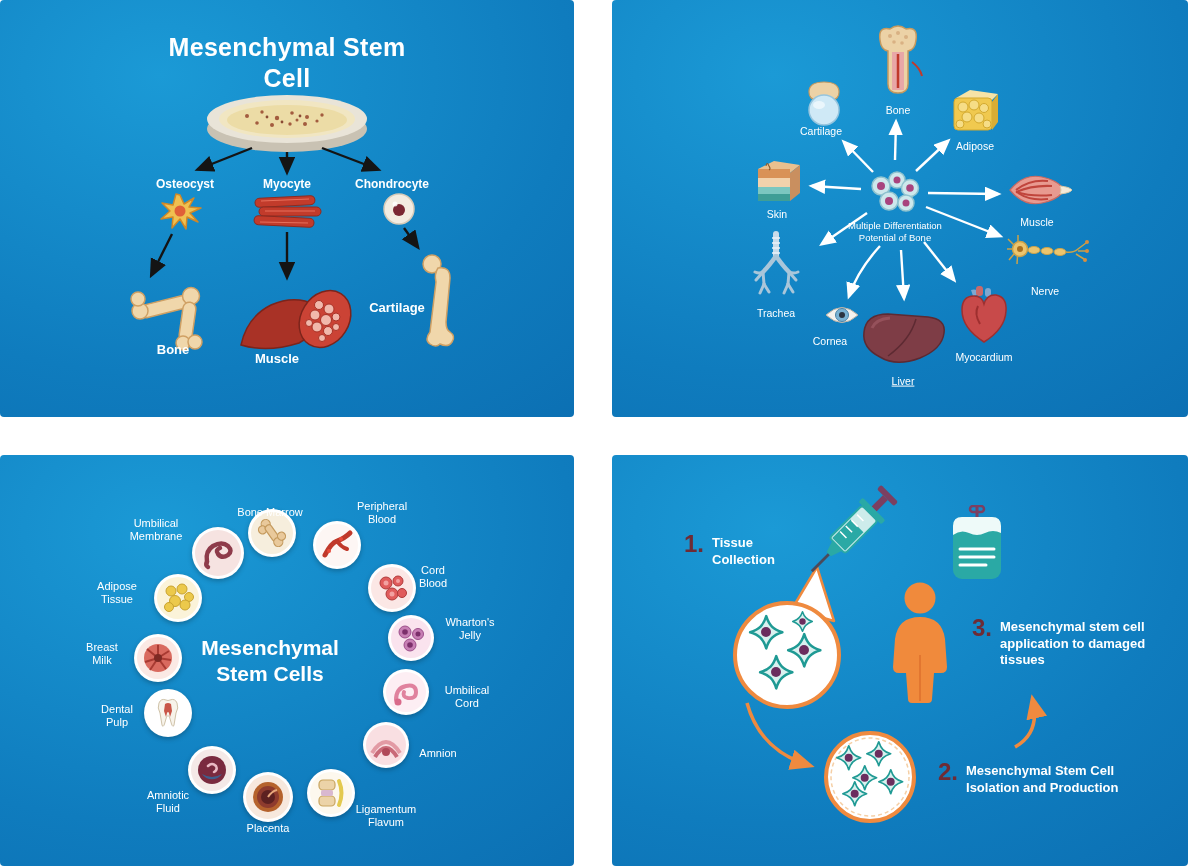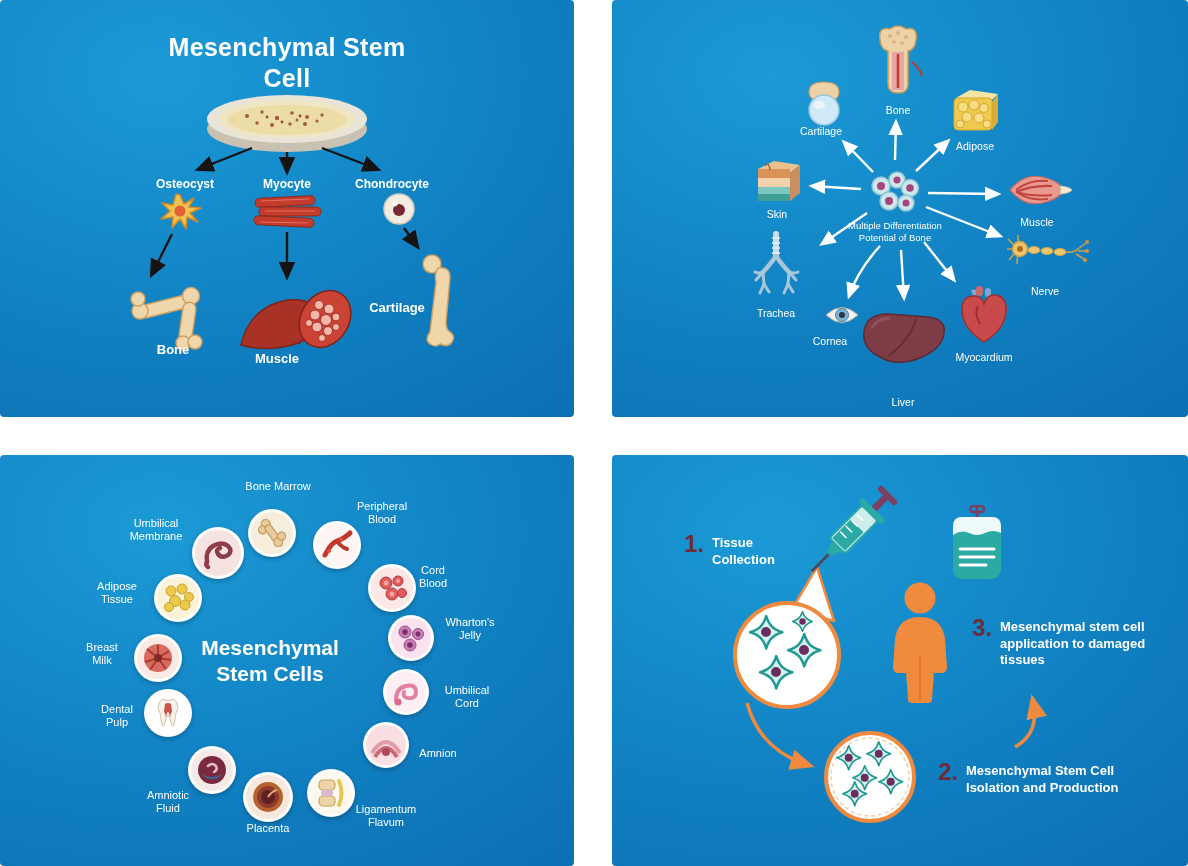--- a/index.html
+++ b/index.html
@@ -308,21 +308,21 @@
       <circle cx="18" cy="12" r="6.5" fill="#7ab3d4" stroke="#4a84a8" stroke-width="1"></circle>
       <circle cx="18" cy="12" r="3" fill="#2b3440"></circle>
     </svg>
     <div class="lbl p2-lbl" style="left:218px;top:341px;text-align:center;">Cornea</div>
 
     <svg class="abs" style="left:248px;top:306px;" width="90" height="65" viewBox="0 0 90 65">
       <path d="M4,26 Q6,8 28,8 L68,11 Q86,13 84,27 Q82,43 60,52 Q36,61 20,51 Q2,42 4,26 Z" fill="#7e3d46" stroke="#5d2a32" stroke-width="1.5"></path>
       <path d="M56,13 Q50,34 28,50" stroke="#5d2a32" stroke-width="1.5" fill="none"></path>
       <path d="M12,22 Q16,13 30,12" stroke="#a05a64" stroke-width="3" fill="none" opacity=".7"></path>
     </svg>
-    <div class="lbl p2-lbl" style="left:291px;top:402px;">Liver</div>
+    <div class="lbl p2-lbl" style="left:291px;top:381px;text-decoration:underline;">Liver</div>
 
     <svg class="abs" style="left:342px;top:284px;" width="60" height="62" viewBox="0 0 60 62">
       <path d="M26,10 q-3,-6 -9,-4 l2,6 z" fill="#7ea8d0"></path>
       <rect x="22" y="2" width="7" height="10" rx="3" fill="#c96a6a"></rect>
       <rect x="31" y="4" width="6" height="9" rx="3" fill="#7ea8d0"></rect>
       <path d="M30,58 Q8,44 8,26 Q8,12 20,12 Q28,12 30,20 Q33,10 42,11 Q53,13 52,27 Q51,45 30,58 Z" fill="#c84a4a" stroke="#9e2f2f" stroke-width="1.5"></path>
       <path d="M24,22 Q20,30 26,40" stroke="#9e2f2f" stroke-width="2" fill="none"></path>
     </svg>
     <div class="lbl p2-lbl" style="left:372px;top:357px;">Myocardium</div>
   </section>
@@ -336,21 +336,21 @@
       <svg width="40" height="40" viewBox="0 0 40 40">
         <g transform="rotate(-35 20 20)" fill="#e9c99b" stroke="#c49a5d" stroke-width="1.2">
           <circle cx="20" cy="9" r="4.5"></circle>
             <circle cx="14" cy="12" r="4"></circle>
           <rect x="16.5" y="11" width="7" height="18" rx="3"></rect>
           <circle cx="20" cy="31" r="4.5"></circle>
             <circle cx="26" cy="28" r="4"></circle>
         </g>
       </svg>
     </div>
-    <div class="lbl p3-lbl" style="left:270px;top:32px;margin-left:8px;">Bone Marrow</div>
+    <div class="lbl p3-lbl" style="left:270px;top:58px;">Bone Marrow</div>
 
     <div class="wheel-circle" style="left:313px;top:66px;width:48px;height:48px;background:#fdf6f4;">
       <svg width="40" height="40" viewBox="0 0 40 40">
         <path d="M8,30 Q14,18 20,16 Q28,13 33,8" stroke="#c0392b" stroke-width="5" fill="none" stroke-linecap="round"></path>
         <path d="M20,16 Q24,22 30,24" stroke="#c0392b" stroke-width="4" fill="none" stroke-linecap="round"></path>
         <circle cx="12" cy="26" r="2" fill="#e74c3c"></circle>
           <circle cx="24" cy="14" r="2" fill="#e74c3c"></circle>
       </svg>
     </div>
     <div class="lbl p3-lbl" style="left:382px;top:58px;">Peripheral

